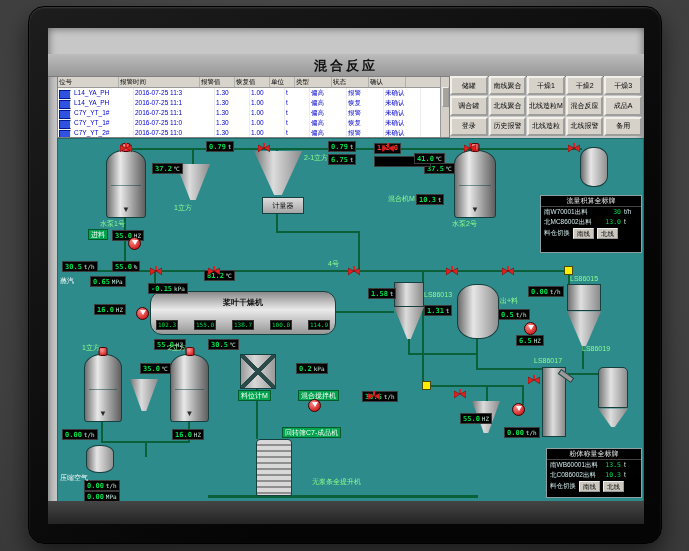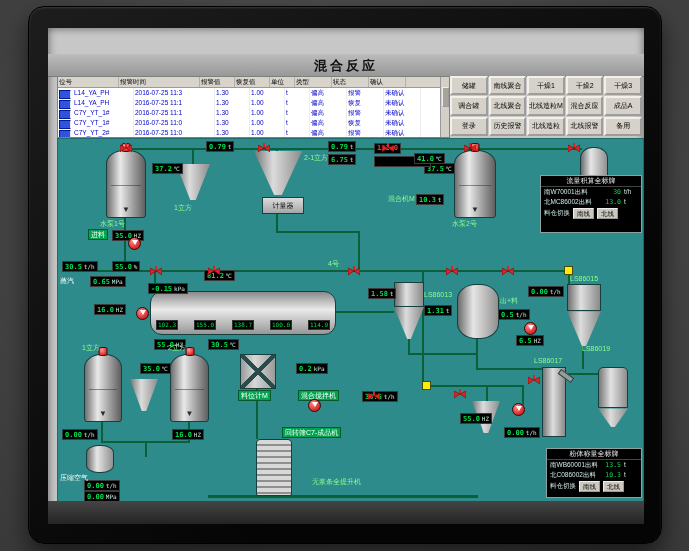--- a/index.html
+++ b/index.html
@@ -269,20 +269,21 @@
         <div class="vessel" style="left: 522px; top: 8px; width: 26px; height: 38px;"></div>
         <div class="vessel" style="left: 28px; top: 306px; width: 26px; height: 26px;"></div>
         <div class="bagfilter" style="left: 182px; top: 215px; width: 34px; height: 33px;"></div>
         <div class="elevator" style="left: 484px; top: 228px; width: 22px; height: 68px;"></div>
         <div class="silo" style="left: 540px; top: 228px; width: 30px; height: 58px;">
           <div class="si-body"></div>
           <div class="si-cone"></div>
         </div>
         <div class="bin" style="left: 198px; top: 300px; width: 34px; height: 55px;"></div>
         <div class="dryer" style="left: 92px; top: 152px; width: 184px; height: 42px;">
+          <div class="dr-label">桨叶干燥机</div>
           <div class="dr-vals">
             <span class="dr-val">102.3</span>
             <span class="dr-val">155.0</span>
             <span class="dr-val">138.7</span>
             <span class="dr-val">100.0</span>
             <span class="dr-val">114.9</span>
           </div>
         </div>
         <div class="meterbox" style="left: 204px; top: 58px; width: 40px; height: 15px; line-height: 15px;">计量器</div>
         <div class="display" style="left: 94px; top: 24px;">37.2<span class="u">℃</span></div>
@@ -438,21 +439,21 @@
           <div class="pump-tri"></div>
         </div>
         <div class="pump" style="left: 454px; top: 264px;">
           <div class="pump-tri"></div>
         </div>
         <div class="pump" style="left: 250px; top: 260px;">
           <div class="pump-tri"></div>
         </div>
         <div class="ind" style="left: 506px; top: 127px; background: rgb(255, 238, 0);"></div>
         <div class="ind" style="left: 364px; top: 242px; background: rgb(255, 238, 0);"></div>
-        <div class="info-panel" style="left: 482px; top: 36px; width: 100px; height: 56px;">
+        <div class="info-panel" style="left: 482px; top: 56px; width: 100px; height: 56px;">
           <div class="ip-title">流量积算全标牌</div>
           <div class="ip-row">
             <span class="ip-lbl">南W70001出料</span>
             <span class="ip-val">30</span>
             <span class="ip-unit">t/h</span>
           </div>
           <div class="ip-row">
             <span class="ip-lbl">北MC86002出料</span>
             <span class="ip-val">13.0</span>
             <span class="ip-unit">t</span>

